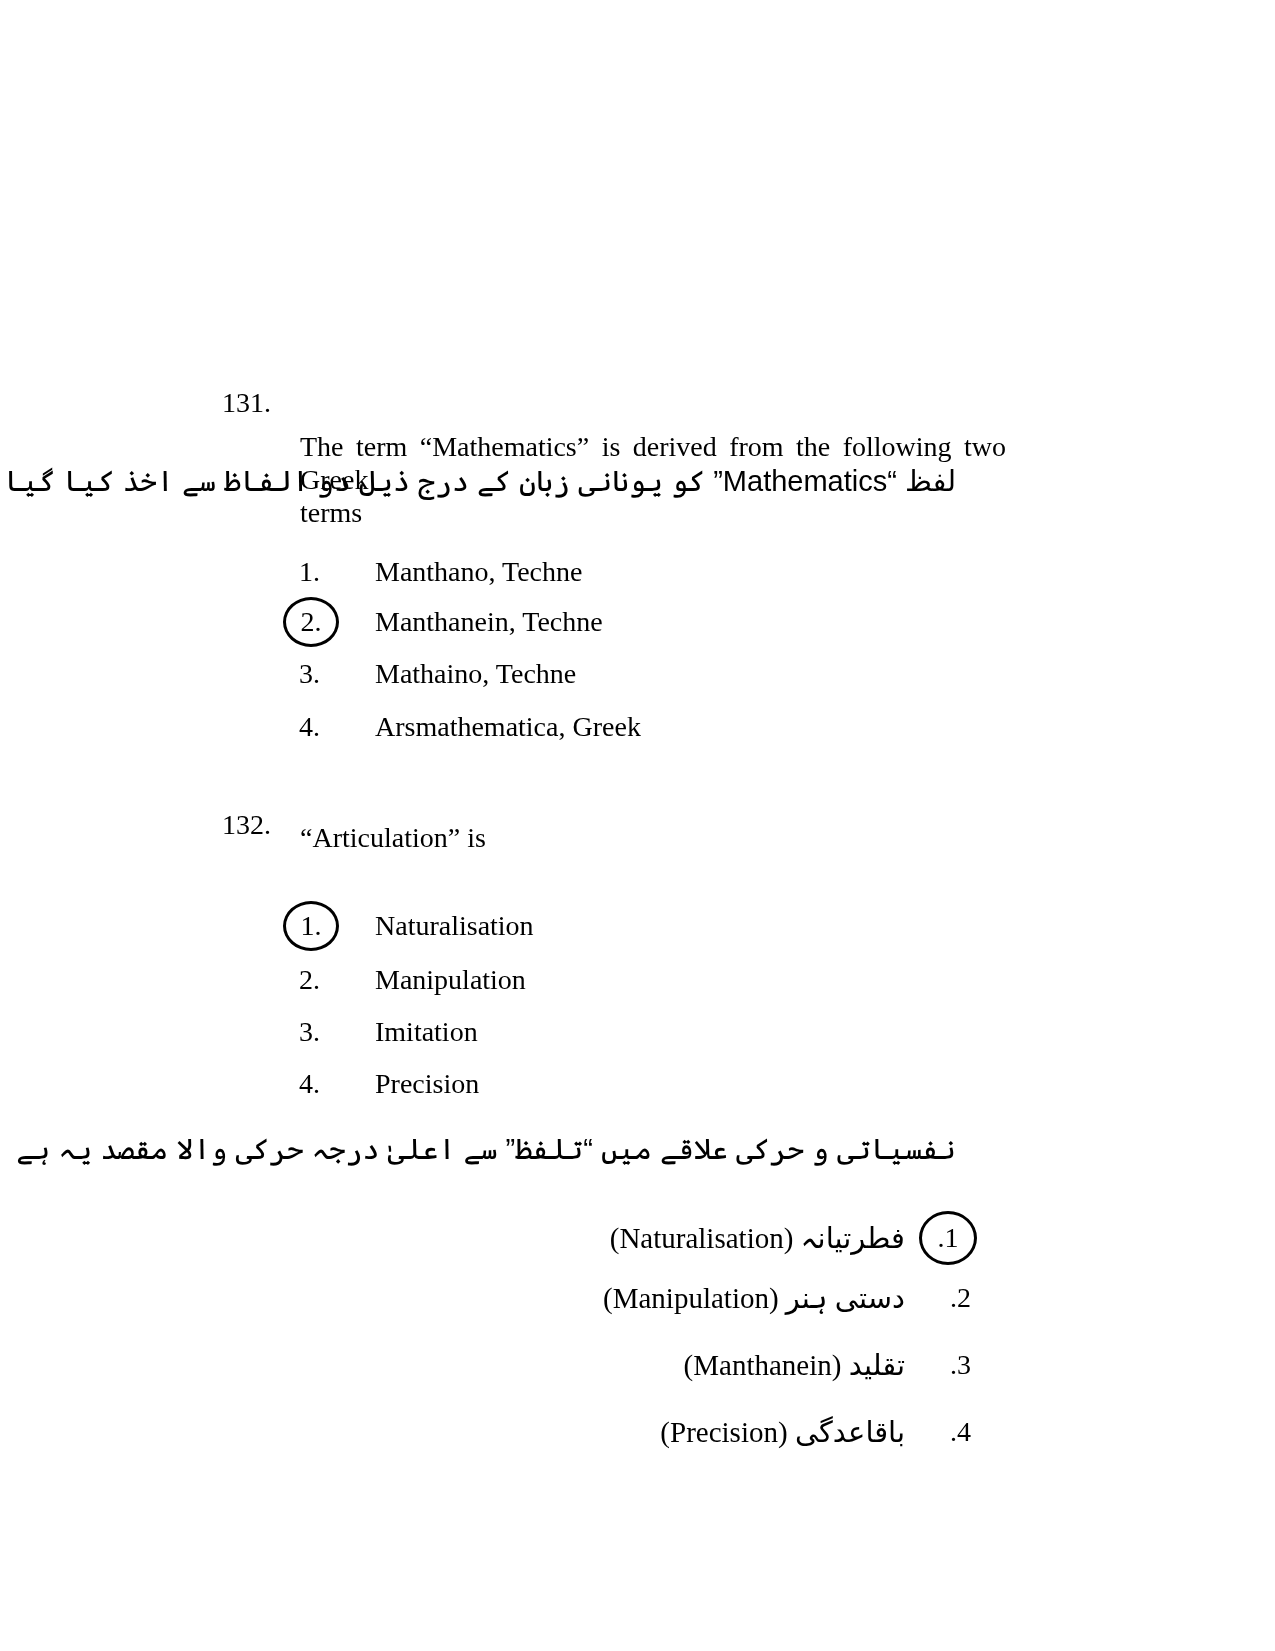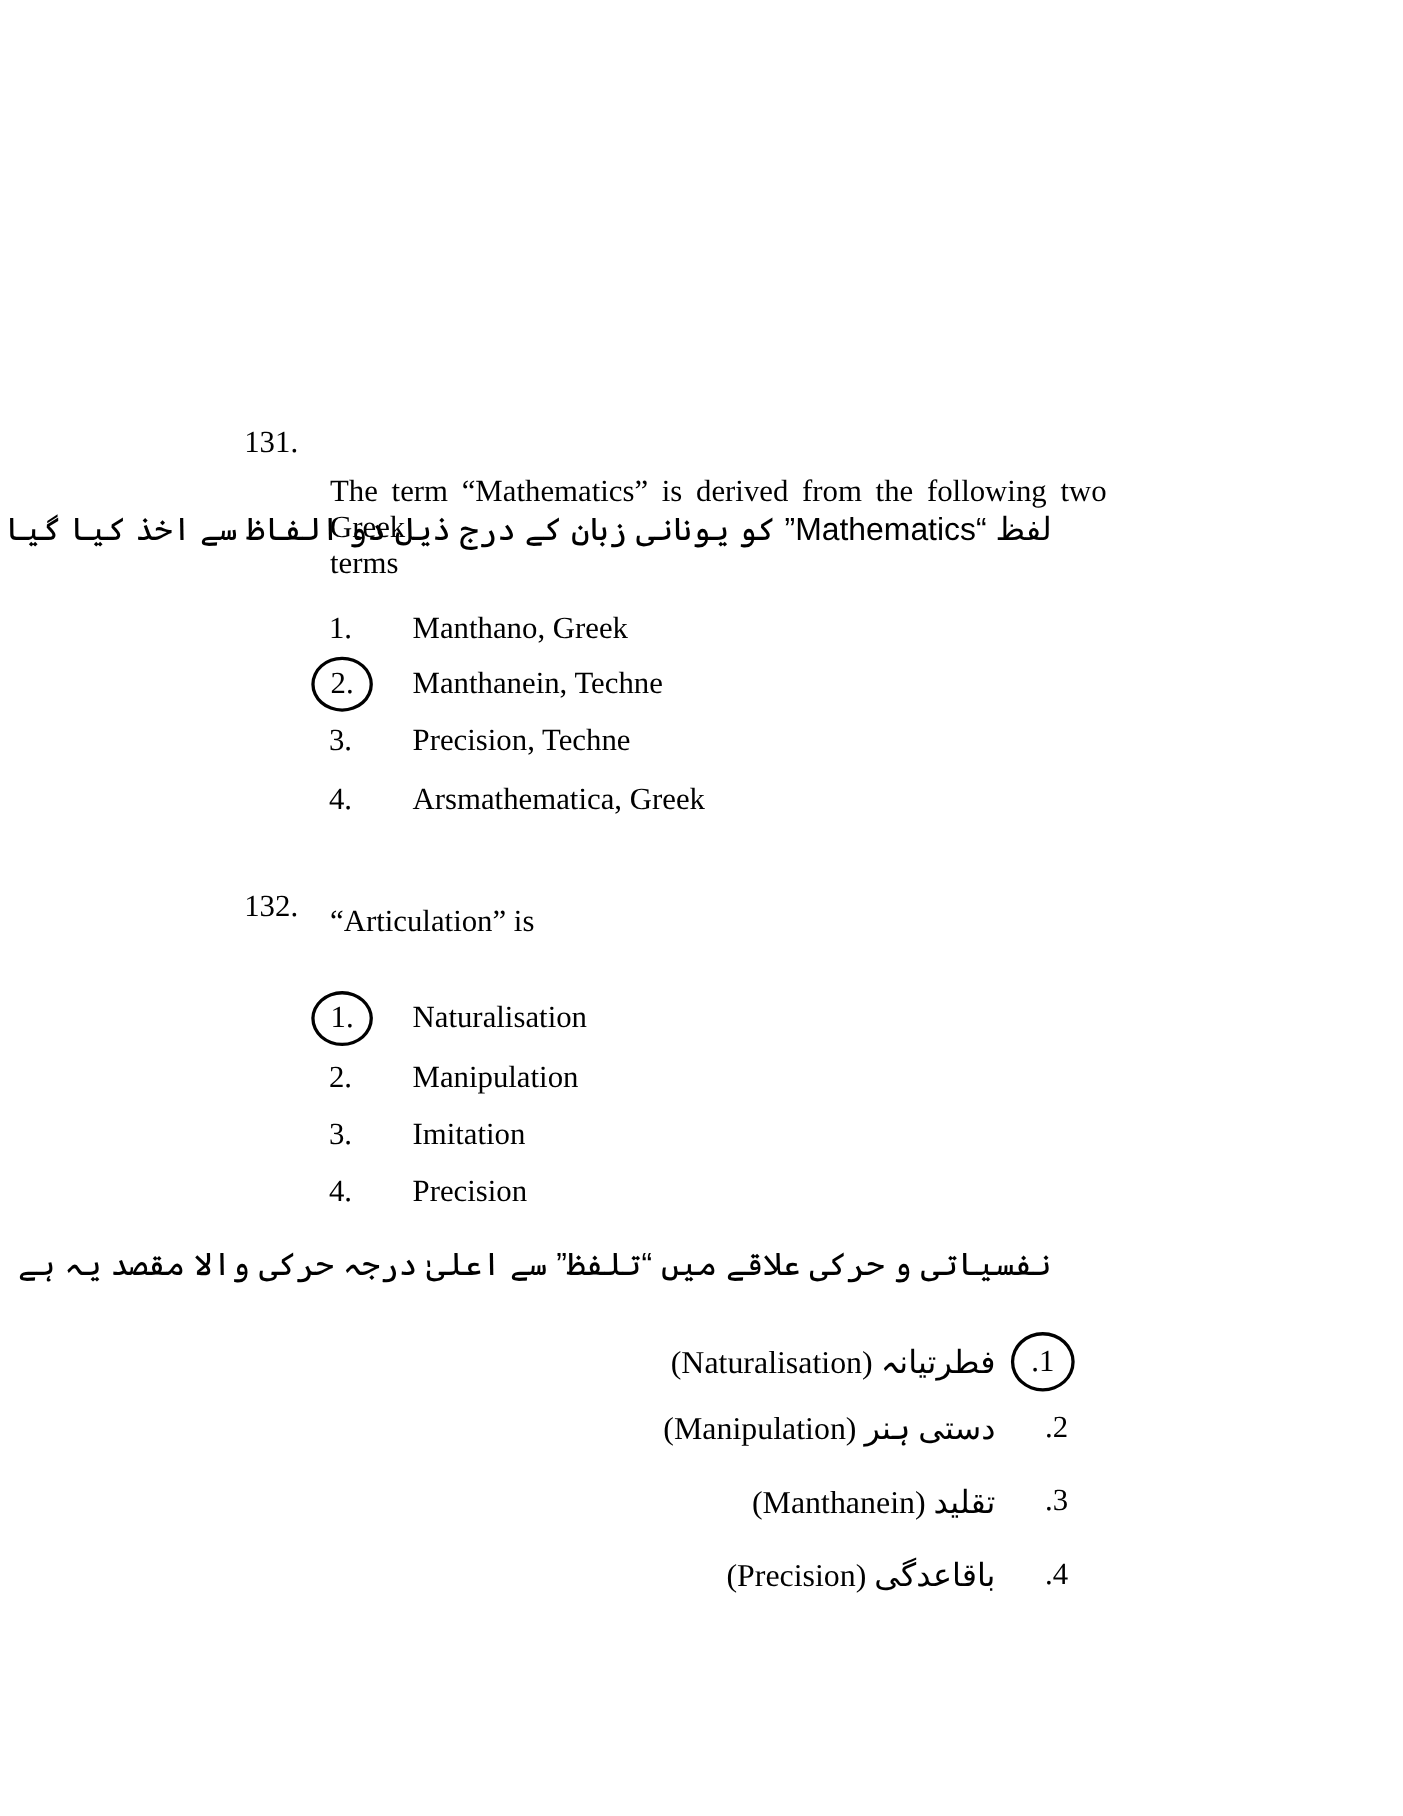--- a/index.html
+++ b/index.html
@@ -67,35 +67,35 @@
     <div class="jline">The term “Mathematics” is derived from the following two Greek</div>
     <div>terms</div>
   </div>
 
   <div class="urdu" style="top:464px">لفظ “Mathematics” کو یونانی زبان کے درج ذیل دو الفاظ سے اخذ کیا گیا ہے</div>
 
   <div class="opt-row" style="top:548px">
     <span class="opt-num-cell">
       <span class="opt-num">1.</span>
     </span>
-    <span class="opt-label">Manthano, Greek</span>
+    <span class="opt-label">Manthano, Techne</span>
   </div>
 
   <div class="opt-row" style="top:598px">
     <span class="opt-num-cell">
       <span class="opt-num circled">2.</span>
     </span>
     <span class="opt-label">Manthanein, Techne</span>
   </div>
 
   <div class="opt-row" style="top:650px">
     <span class="opt-num-cell">
       <span class="opt-num">3.</span>
     </span>
-    <span class="opt-label">Precision, Techne</span>
+    <span class="opt-label">Mathaino, Techne</span>
   </div>
 
   <div class="opt-row" style="top:703px">
     <span class="opt-num-cell">
       <span class="opt-num">4.</span>
     </span>
     <span class="opt-label">Arsmathematica, Greek</span>
   </div>
 
   <div class="q-number en" style="top:808px">132.</div>

